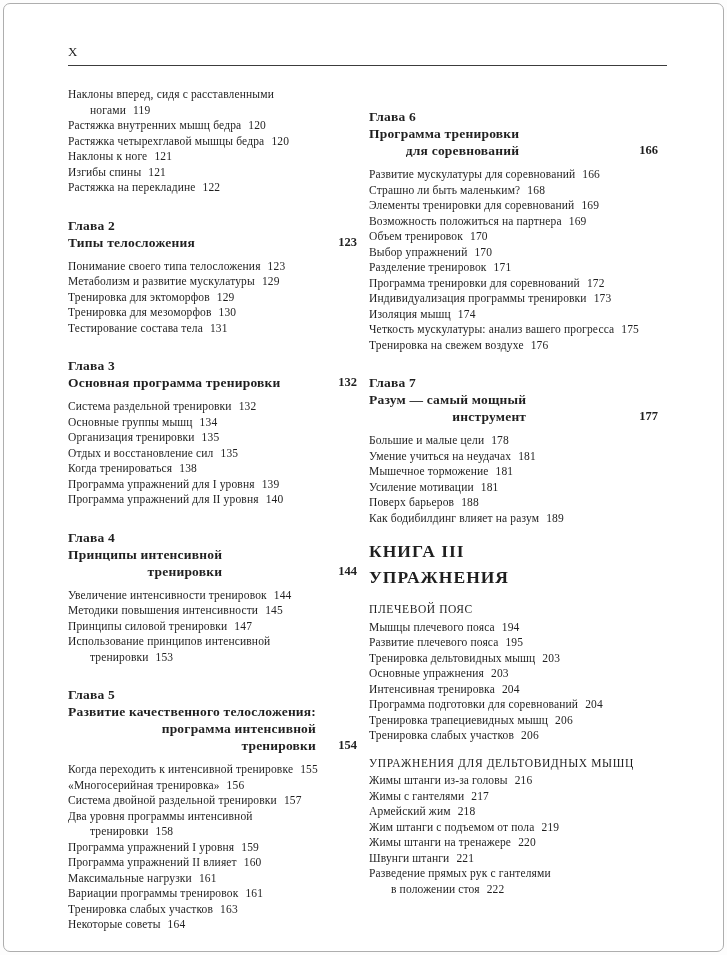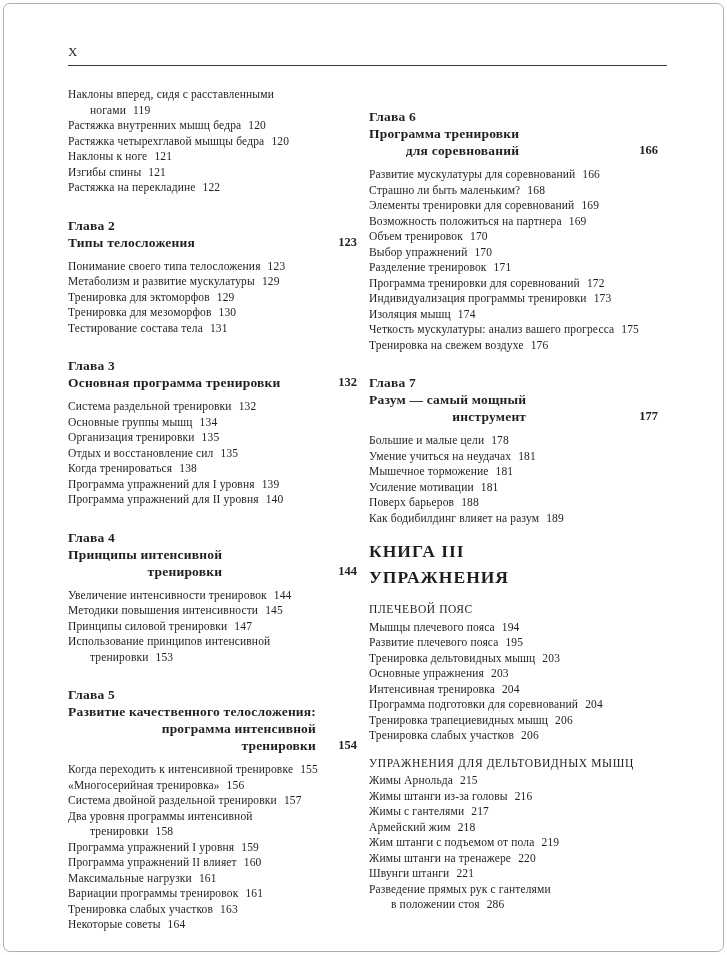--- a/index.html
+++ b/index.html
@@ -182,25 +182,24 @@
           <div class="entry"><span class="entry-text">Развитие плечевого пояса</span><span class="pg">195</span></div>
           <div class="entry"><span class="entry-text">Тренировка дельтовидных мышц</span><span class="pg">203</span></div>
           <div class="entry"><span class="entry-text">Основные упражнения</span><span class="pg">203</span></div>
           <div class="entry"><span class="entry-text">Интенсивная тренировка</span><span class="pg">204</span></div>
           <div class="entry"><span class="entry-text">Программа подготовки для соревнований</span><span class="pg">204</span></div>
           <div class="entry"><span class="entry-text">Тренировка трапециевидных мышц</span><span class="pg">206</span></div>
           <div class="entry"><span class="entry-text">Тренировка слабых участков</span><span class="pg">206</span></div>
         </section>
         <section class="sec sec-part">
           <div class="part-heading">УПРАЖНЕНИЯ ДЛЯ ДЕЛЬТОВИДНЫХ МЫШЦ</div>
-          <div class="entry"><span class="entry-text">Жимы Арнольда</span><span class="pg">215</span></div>
           <div class="entry"><span class="entry-text">Жимы штанги из-за головы</span><span class="pg">216</span></div>
           <div class="entry"><span class="entry-text">Жимы с гантелями</span><span class="pg">217</span></div>
           <div class="entry"><span class="entry-text">Армейский жим</span><span class="pg">218</span></div>
           <div class="entry"><span class="entry-text">Жим штанги с подъемом от пола</span><span class="pg">219</span></div>
           <div class="entry"><span class="entry-text">Жимы штанги на тренажере</span><span class="pg">220</span></div>
           <div class="entry"><span class="entry-text">Швунги штанги</span><span class="pg">221</span></div>
           <div class="entry"><span class="entry-text">Разведение прямых рук с гантелями
-в положении стоя</span><span class="pg">286</span></div>
+в положении стоя</span><span class="pg">222</span></div>
         </section>
       </div>
   </main>
 </div>
 
 </body></html>

